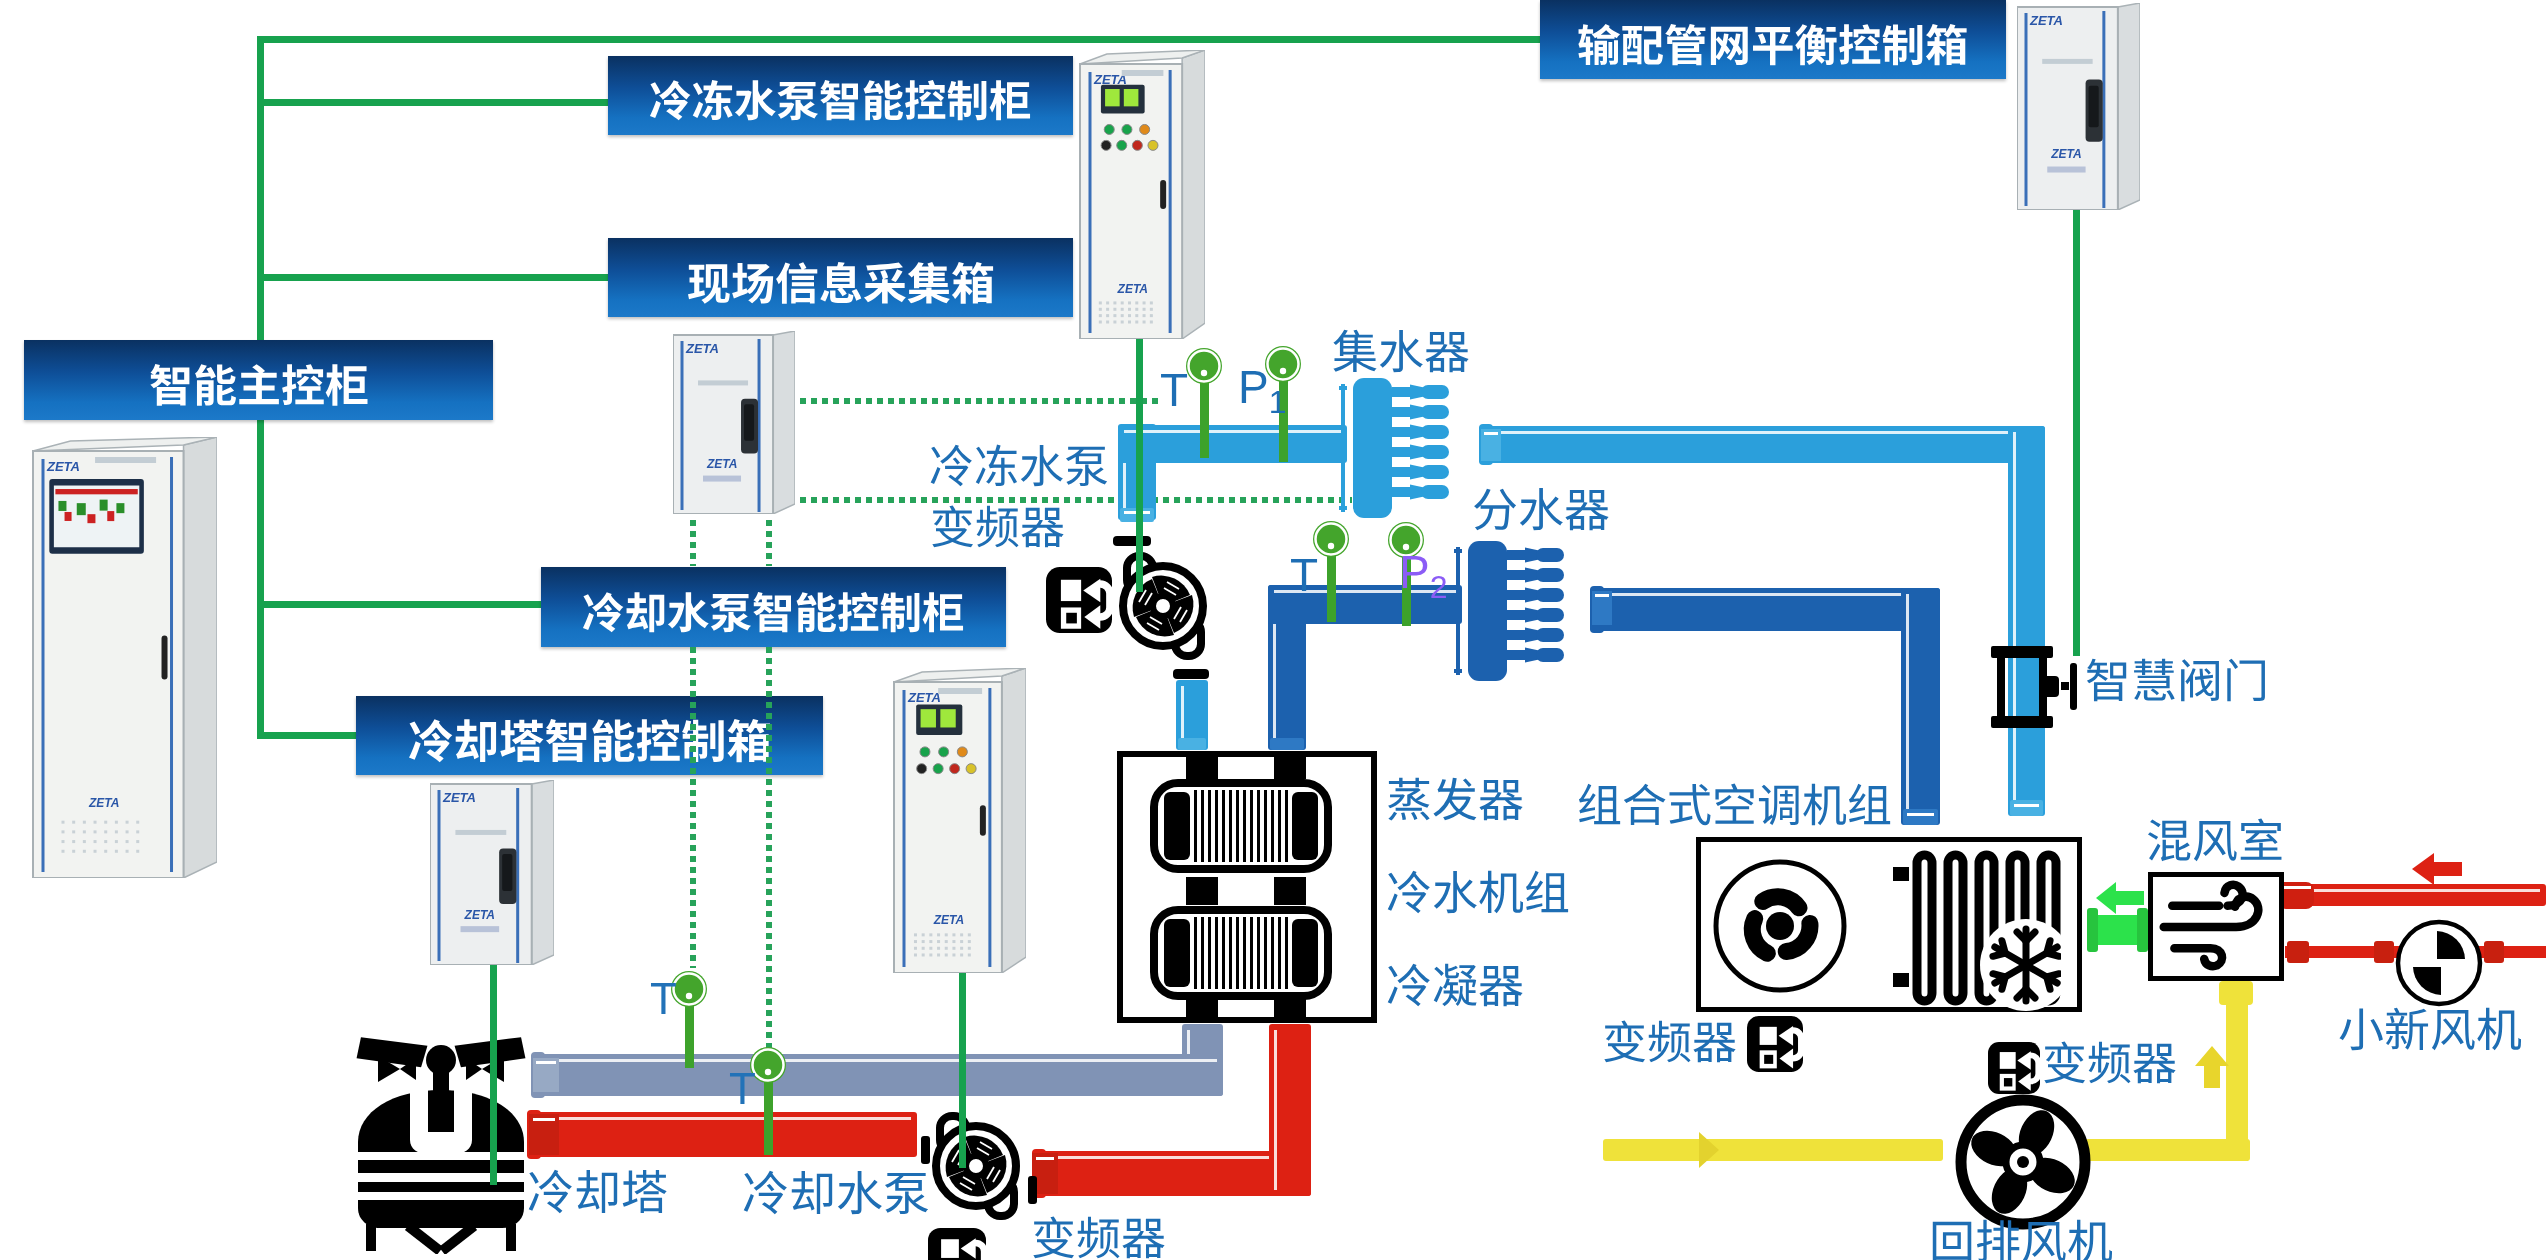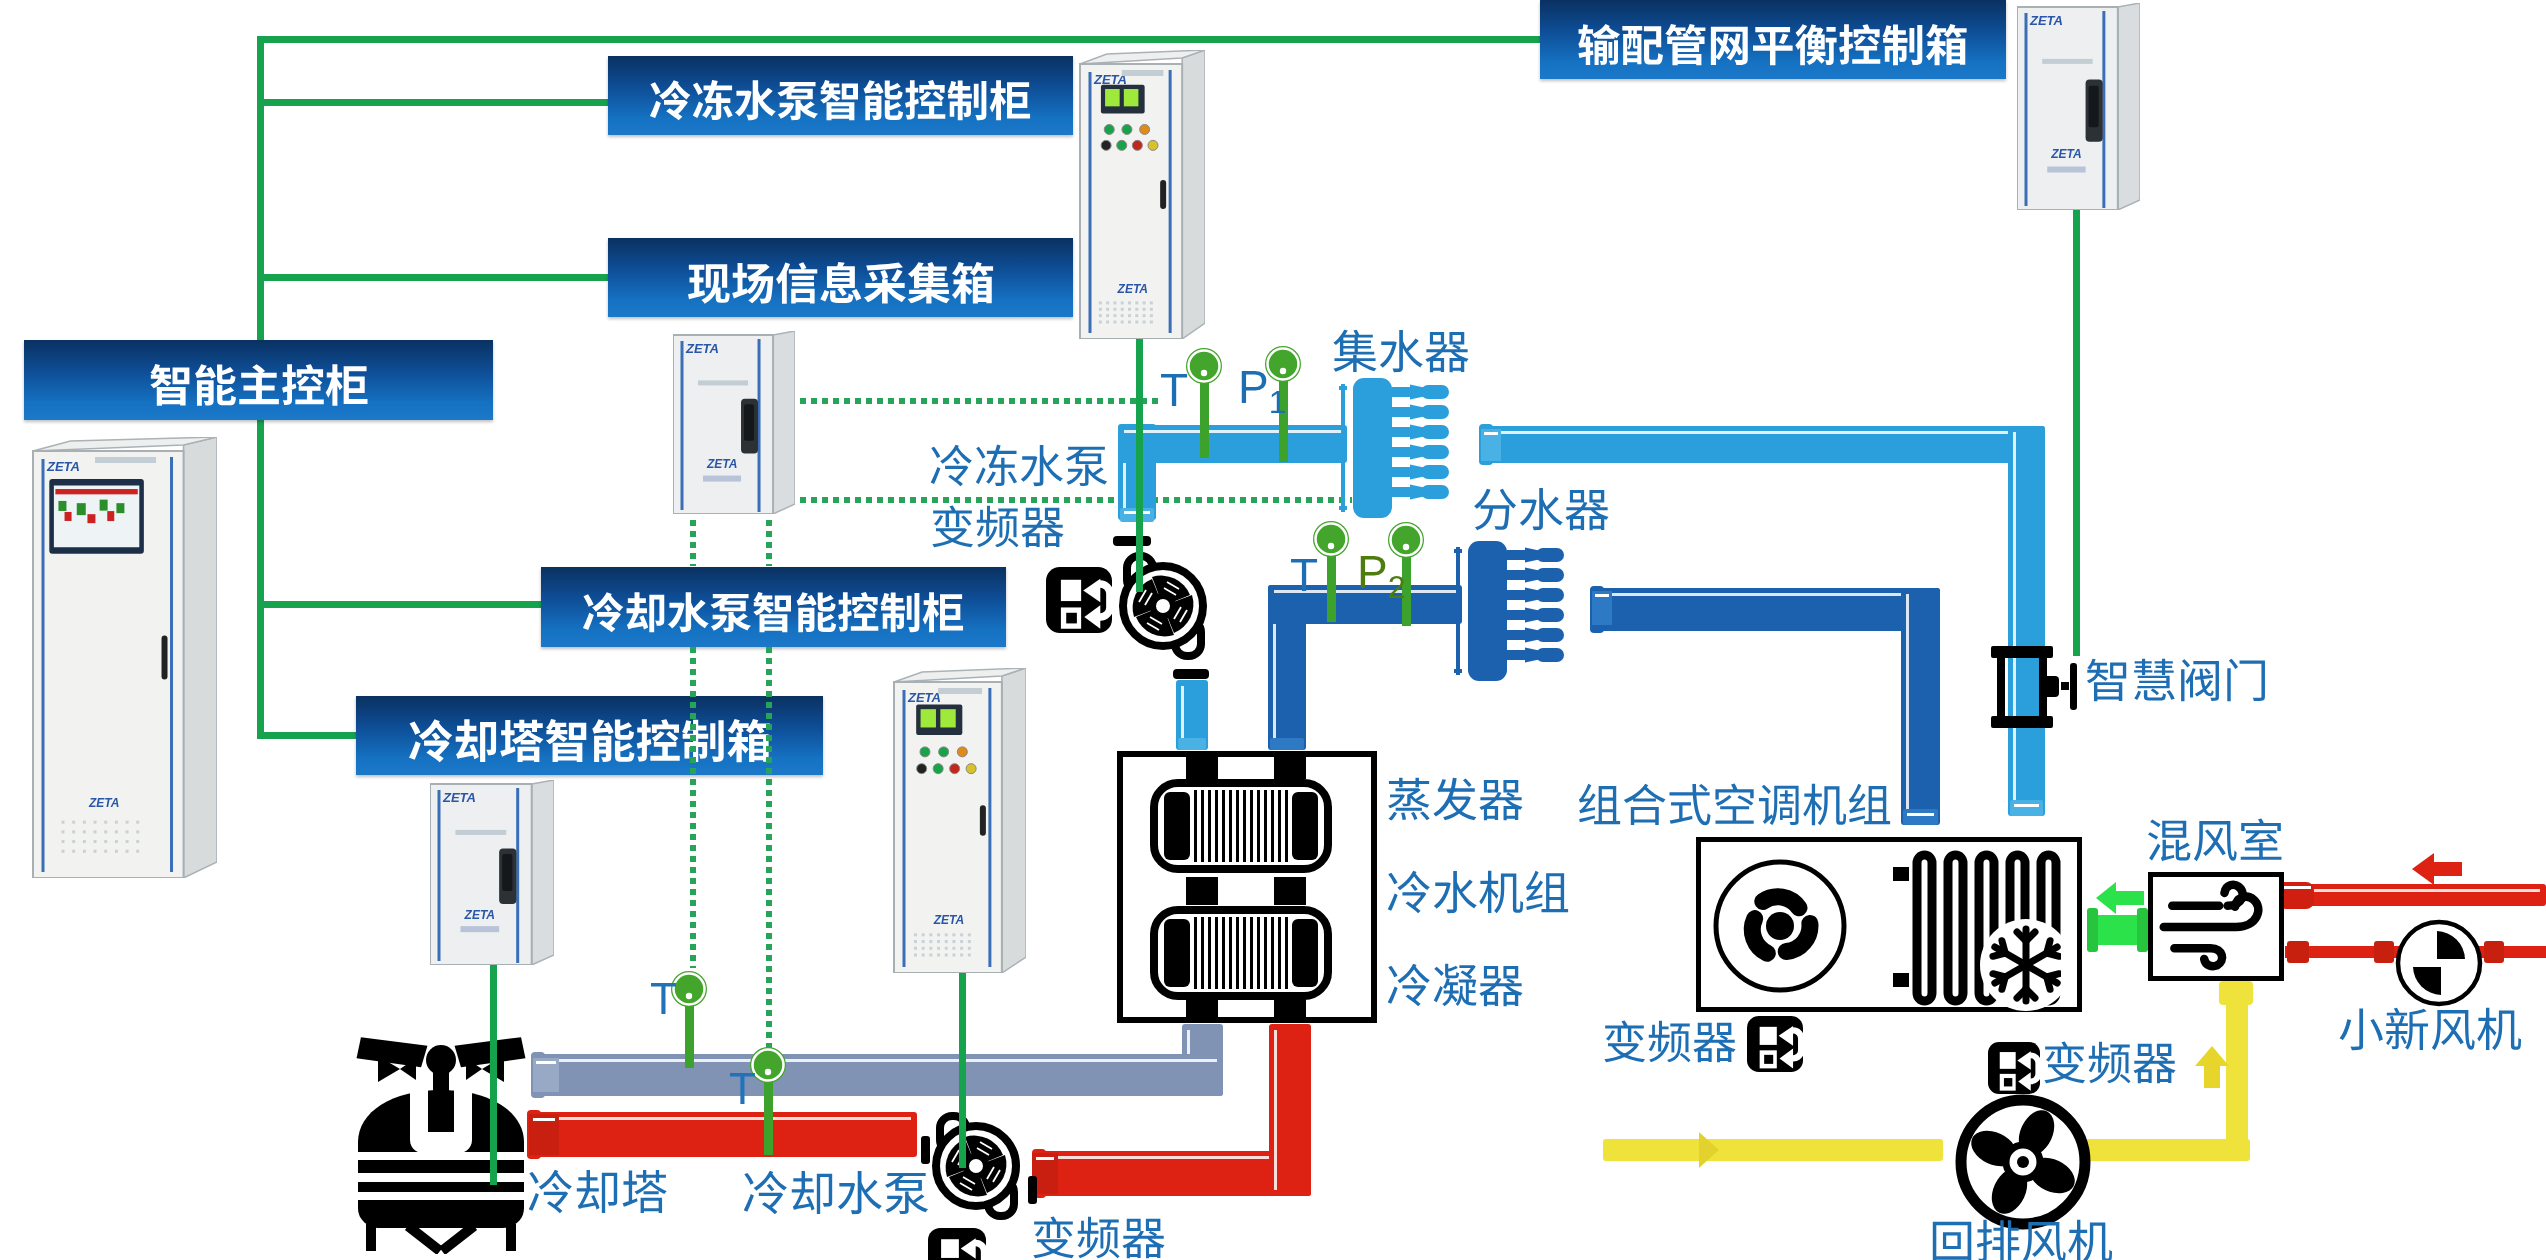--- a/index.html
+++ b/index.html
@@ -718,21 +718,21 @@
     <circle cx="19" cy="19" r="15.5" fill="none" stroke="#fff" stroke-width="2.5"></circle>
     <circle cx="19" cy="26" r="3.2" fill="#fff"></circle>
   </svg>
 <div style="position:absolute;left:1401.5px;top:540px;width:9px;height:86px;background:#3da22b"></div>
 <svg style="position:absolute;left:1387px;top:521px" width="38" height="38" viewBox="0 0 38 38">
     <circle cx="19" cy="19" r="18" fill="#44a52c"></circle>
     <circle cx="19" cy="19" r="15.5" fill="none" stroke="#fff" stroke-width="2.5"></circle>
     <circle cx="19" cy="26" r="3.2" fill="#fff"></circle>
   </svg>
 <div style="position:absolute;left:1290px;top:548px;font-size:46px;color:#1e6eb4">T</div>
-<div style="position:absolute;left:1357px;top:545px;font-size:46px;color:#4d7c0f">P<span style="font-size:32px;vertical-align:-10px">2</span></div>
+<div style="position:absolute;left:1399px;top:545px;font-size:46px;color:#8b5cf6">P<span style="font-size:32px;vertical-align:-10px">2</span></div>
 <div style="position:absolute;left:684.5px;top:989px;width:9px;height:79px;background:#3da22b"></div>
 <svg style="position:absolute;left:670px;top:970px" width="38" height="38" viewBox="0 0 38 38">
     <circle cx="19" cy="19" r="18" fill="#44a52c"></circle>
     <circle cx="19" cy="19" r="15.5" fill="none" stroke="#fff" stroke-width="2.5"></circle>
     <circle cx="19" cy="26" r="3.2" fill="#fff"></circle>
   </svg>
 <div style="position:absolute;left:763.5px;top:1065px;width:9px;height:90px;background:#3da22b"></div>
 <svg style="position:absolute;left:749px;top:1046px" width="38" height="38" viewBox="0 0 38 38">
     <circle cx="19" cy="19" r="18" fill="#44a52c"></circle>
     <circle cx="19" cy="19" r="15.5" fill="none" stroke="#fff" stroke-width="2.5"></circle>

